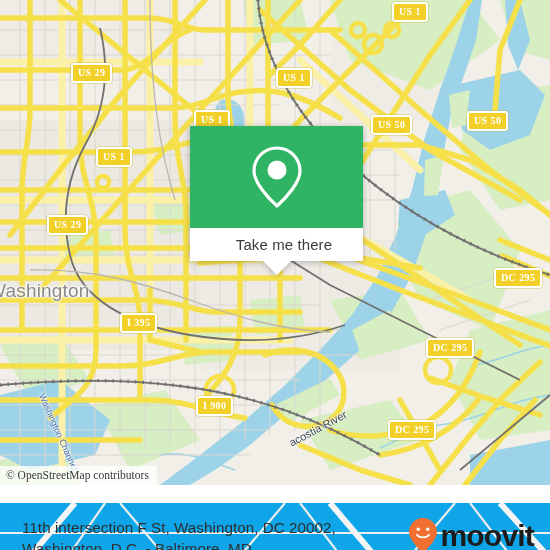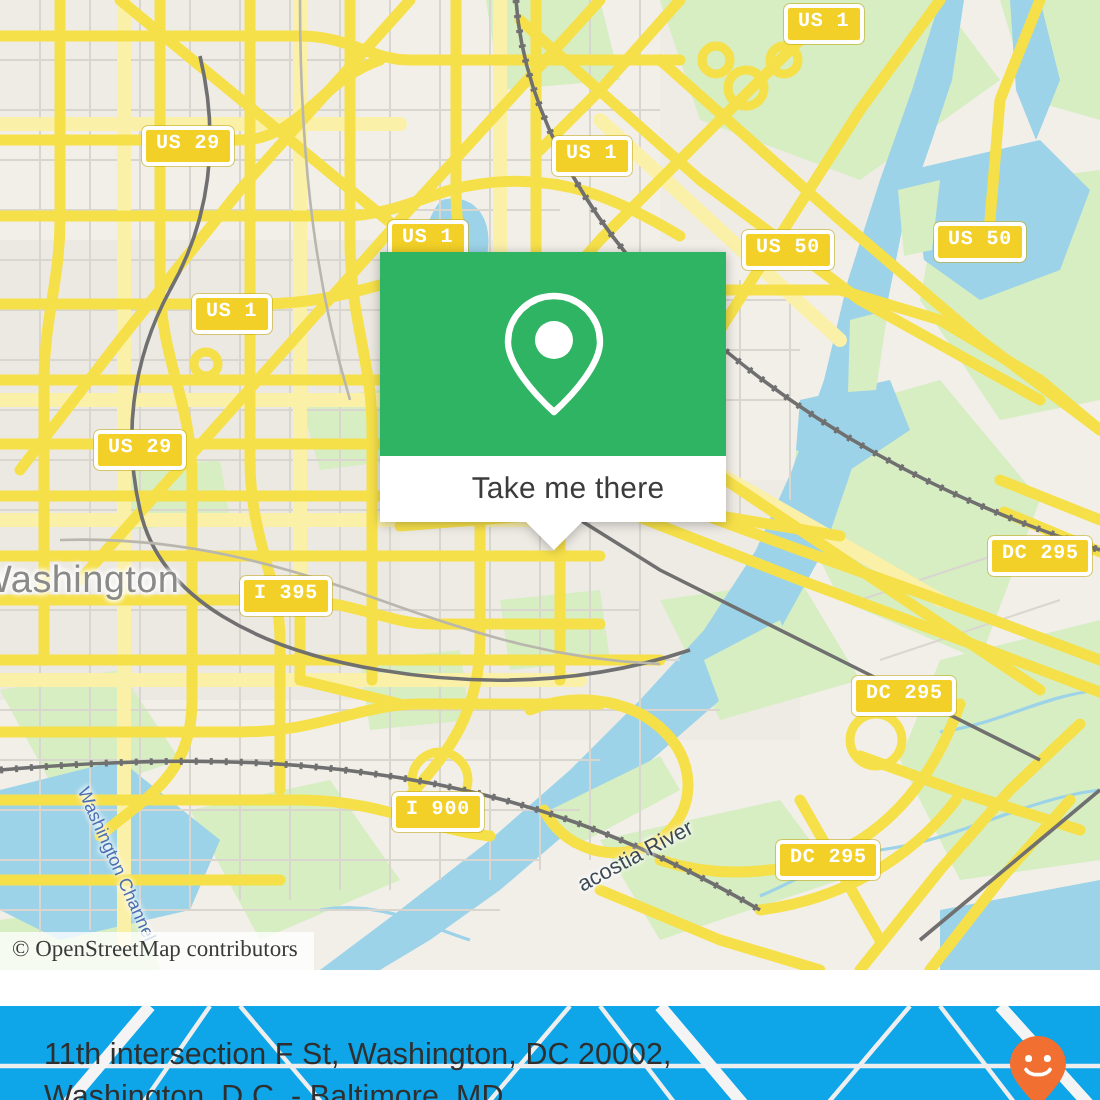--- a/index.html
+++ b/index.html
@@ -24,21 +24,21 @@
     border:2px solid #ffffff;
     border-radius:3px;
     color:#ffffff;
     font-weight:bold;
     font-size:10px;
     line-height:11px;
     padding:2px 5px 3px 5px;
     letter-spacing:.4px;
     white-space:nowrap;
     box-shadow:0 0 0 .5px rgba(190,165,20,.55);
-    font-family:Liberation Mono, monospace;
+    font-family:Liberation Serif, serif;
   }
   .place-label{
     position:absolute;
     color:#8a8a88;
     font-size:19px;
     letter-spacing:.2px;
     white-space:nowrap;
     text-shadow:0 0 3px #fff,0 0 3px #fff,0 0 3px #fff,0 0 2px #fff;
   }
   .water-label{
@@ -280,21 +280,21 @@
     <div>
       <div class="shield" style="left:392px;top:2px;">US 1</div>
       <div class="shield" style="left:71px;top:63px;">US 29</div>
       <div class="shield" style="left:276px;top:68px;">US 1</div>
       <div class="shield" style="left:371px;top:115px;">US 50</div>
       <div class="shield" style="left:467px;top:111px;">US 50</div>
       <div class="shield" style="left:194px;top:110px;">US 1</div>
       <div class="shield" style="left:96px;top:147px;">US 1</div>
       <div class="shield" style="left:47px;top:215px;">US 29</div>
       <div class="shield" style="left:494px;top:268px;">DC 295</div>
-      <div class="shield" style="left:120px;top:288px;">I 395</div>
+      <div class="shield" style="left:120px;top:313px;">I 395</div>
       <div class="shield" style="left:426px;top:338px;">DC 295</div>
       <div class="shield" style="left:196px;top:396px;">I 900</div>
       <div class="shield" style="left:388px;top:420px;">DC 295</div>
     </div>
 
     <div class="attrib">© OpenStreetMap contributors</div>
   </div>
 
   <div class="callout">
     <div class="callout-head">
@@ -325,16 +325,17 @@
       <div>Washington, D.C. - Baltimore, MD</div>
     </div>
 
     <div class="brand">
       <svg width="30" height="38" viewBox="0 0 30 38">
         <path d="M15 1 C22.7 1 29 7.3 29 15 C29 23 19 31.5 15 37 C11 31.5 1 23 1 15 C1 7.3 7.3 1 15 1 Z" fill="#f26f32"></path>
         <circle cx="10.3" cy="12.2" r="1.75" fill="#ffffff"></circle>
         <circle cx="19.7" cy="12.2" r="1.75" fill="#ffffff"></circle>
         <path d="M9 17.8 C11 21.2 19 21.2 21 17.8" stroke="#ffffff" stroke-width="1.9" fill="none" stroke-linecap="round"></path>
       </svg>
+      <span class="brand-word">moovit</span>
     </div>
   </div>
 
 </div>
 
 </body></html>

